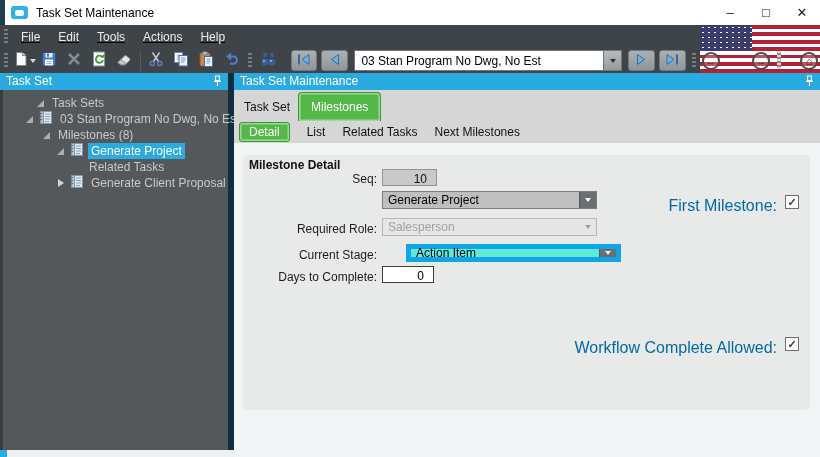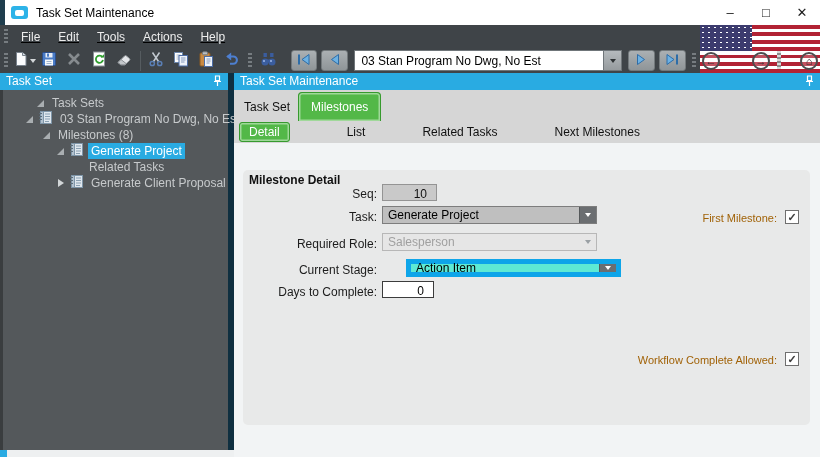--- a/index.html
+++ b/index.html
@@ -71,28 +71,28 @@
   #tree-bottom { position:absolute; left:0; top:450px; width:234px; height:7px; background:#eef0f1; }
   #corner-accent { position:absolute; left:0; top:450px; width:7px; height:7px; background:#29abe2; }
 
   
   #tabstrip { position:absolute; left:234px; top:90px; width:586px; height:53px; background:#d6d6d6; }
   .tab-inactive { position:absolute; font-size:12px; color:#111; }
   #tab-taskset { left:10px; top:10px; }
   #tab-milestones { position:absolute; left:64px; top:2px; height:29px; padding:7px 12px 4px;
     background:#53b848; border:1px solid #379a2e; border-bottom:none; border-radius:4px 4px 0 0;
     color:#fff; font-size:12px; box-shadow:inset 0 0 0 1.5px rgba(255,255,255,.45); }
-  #subtabs { position:absolute; left:0; top:31px; width:586px; height:22px; display:flex; align-items:center;gap:40px; }
+  #subtabs { position:absolute; left:0; top:31px; width:586px; height:22px; display:flex; align-items:center; }
   #subtab-detail { margin-left:5px; background:#53b848; border:1px solid #379a2e; border-radius:3px;
     color:#fff; font-size:12px; padding:2px 9px; box-shadow:inset 0 0 0 1.5px rgba(255,255,255,.45); }
   .subtab { font-size:12px; color:#111; margin-left:17px; }
 
   
   #content { position:absolute; left:234px; top:143px; width:586px; height:314px; background:#f2f4f5; }
-  #groupbox { position:absolute; left:9px; top:27px; width:567px; height:255px; background:#e8e9e9; border-radius:5px; }
+  #groupbox { position:absolute; left:9px; top:12px; width:567px; height:255px; background:#e8e9e9; border-radius:5px; }
   #group-title { position:absolute; left:6px; top:3px; font-size:12px; font-weight:bold; color:#111; }
   .flabel { position:absolute; left:0; width:134px; text-align:right; font-size:12px; color:#1c1c1c; }
   .ctrl { position:absolute; left:139px; }
   .txt { font-size:12px; }
   #seq-input { top:14px; width:55px; height:17px; background:#c9c9c9; border:1px solid #949494;
     text-align:right; padding:2px 9px 0 0; color:#111; }
   .combo { width:215px; height:18px; display:flex; align-items:center; }
   #task-combo { top:36px; background:#bfbfbf; border:1px solid #7d7d7d; }
   #role-combo { top:63px; background:#e6e6e6; border:1px solid #b7b7b7; }
   #stage-combo { top:89px; background:#5eead4; border:5px solid #0ea5e9;margin-left:24px; }
@@ -101,21 +101,21 @@
   .combo .dbtn { width:17px; height:100%; background:#6b6e71; border-left:1px solid #55585a;
     display:flex; align-items:center; justify-content:center; flex:none; }
   .combo .dbtn i { width:0; height:0; border-left:3.5px solid transparent; border-right:3.5px solid transparent; border-top:4px solid #fff; }
   #role-combo .dbtn { background:transparent; border-left:none; }
   #role-combo .dbtn i { border-top-color:#9aa0a4; }
   #days-input { top:111px; width:52px; height:17px; background:#fff; border:1px solid #3c3c3c;
     text-align:right; padding:2px 9px 0 0; color:#000; }
   .checkbox { position:absolute; width:14px; height:14px; background:#fff; border:1px solid #6f6f6f;
     display:flex; align-items:center; justify-content:center; font-size:11px; font-weight:bold; color:#3f3f3f; }
   .checkbox.checked::after { content:"\2713"; }
-  .rlabel { position:absolute; text-align:right; font-size:11px; color:#a16207; }
+  .rlabel { position:absolute; text-align:right; font-size:16px; color:#0369a1; }
 </style>
 </head>
 <body>
 
 <div id="window">
 
   <div id="titlebar">
     <div class="app-icon"></div>
     <div id="title-text">Task Set Maintenance</div>
     <div id="win-controls">
@@ -343,21 +343,20 @@
     </div>
   </div>
 
   <div id="content">
     <div id="groupbox">
       <div id="group-title">Milestone Detail</div>
 
       <div class="flabel" style="top:17px">Seq:</div>
       <div class="ctrl txt" id="seq-input">10</div>
 
-      <div class="flabel" style="top:40px">Task:</div>
       <div class="ctrl combo txt" id="task-combo">
         <div class="val">Generate Project</div>
         <div class="dbtn">
             <i></i>
           </div>
       </div>
 
       <div class="flabel" style="top:67px">Required Role:</div>
       <div class="ctrl combo txt" id="role-combo">
         <div class="val">Salesperson</div>

